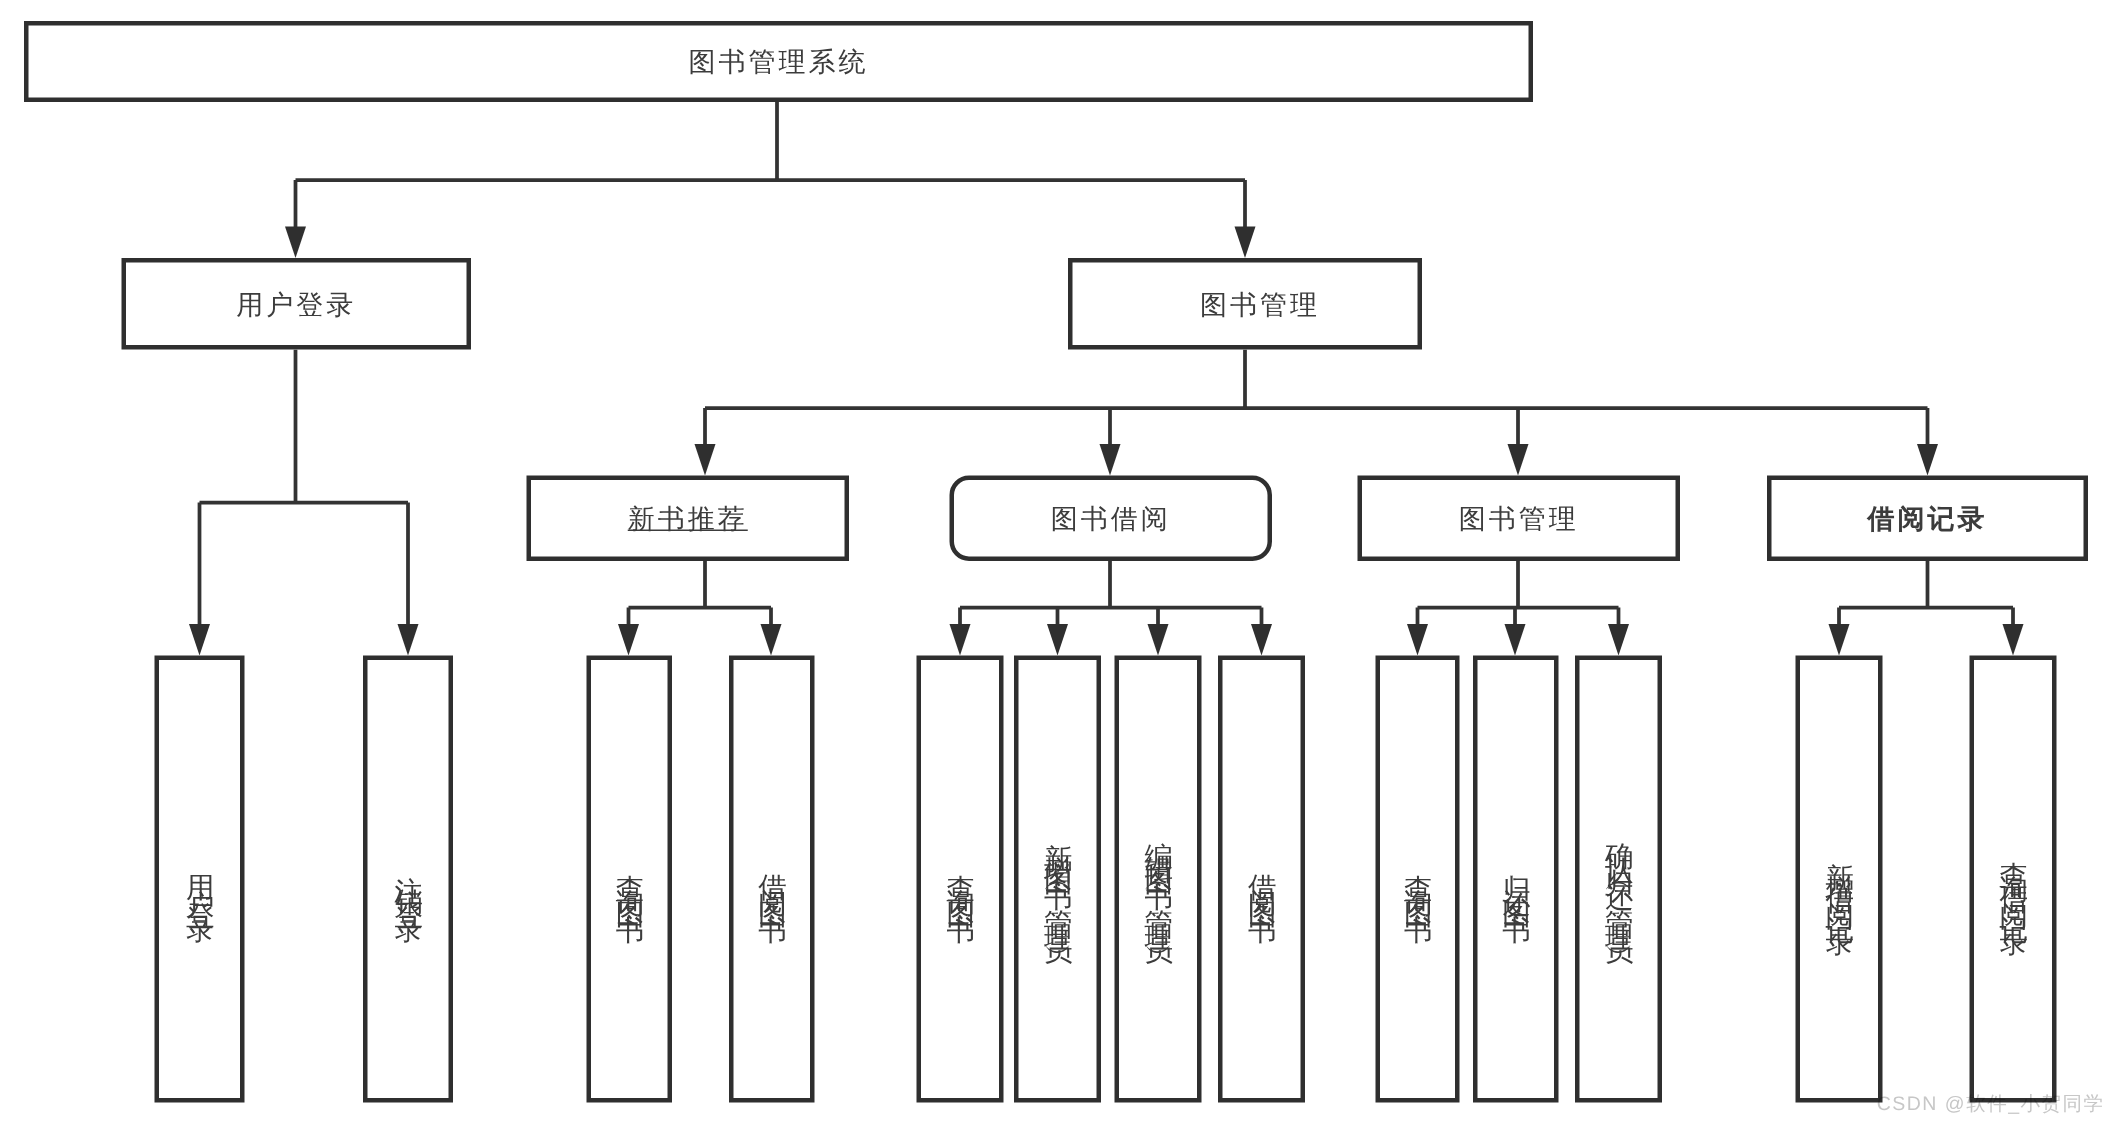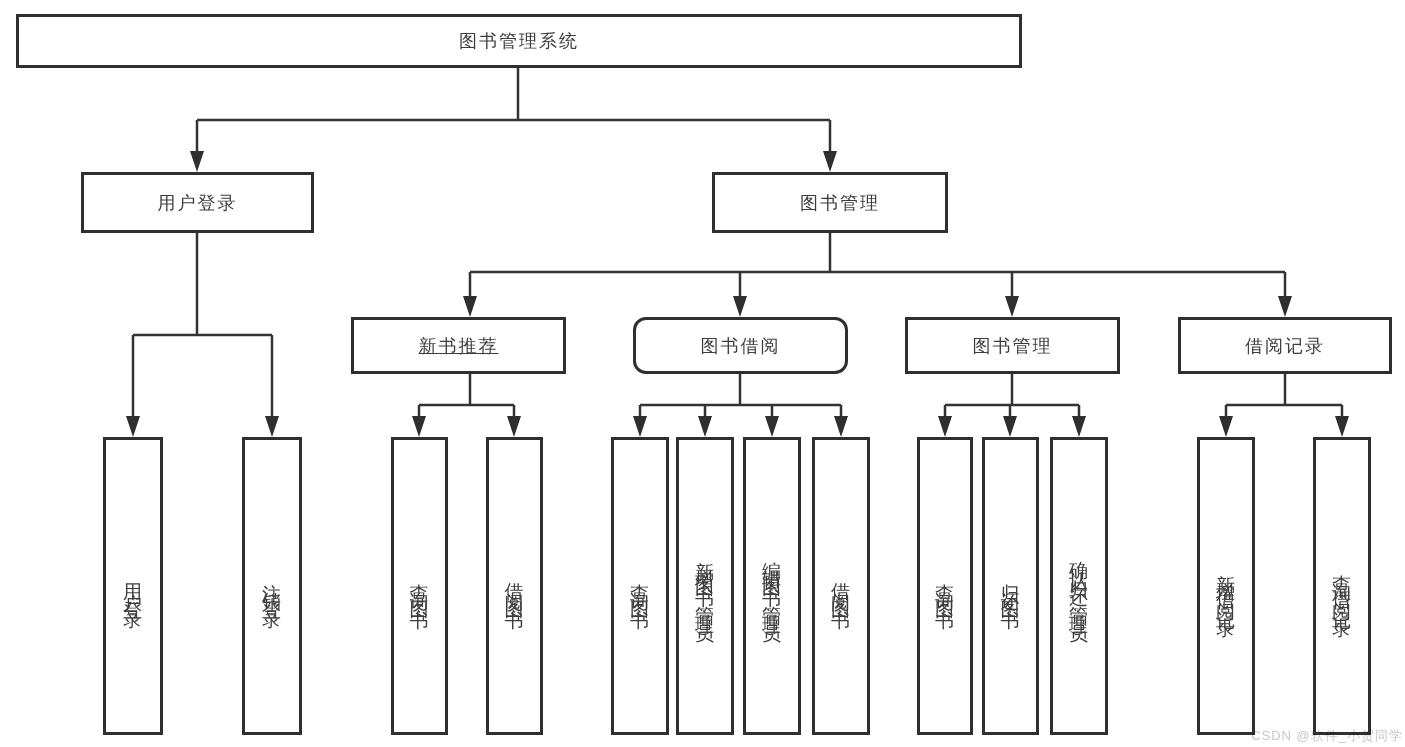--- a/index.html
+++ b/index.html
@@ -110,21 +110,21 @@
   </svg>
 
   <div class="node" style="left:16px; top:14px; width:1006px; height:54px;">图书管理系统</div>
 
   <div class="node" style="left:81px; top:172px; width:233px; height:61px;">用户登录</div>
   <div class="node" style="left:712px; top:172px; width:236px; height:61px;padding-left:20px;">图书管理</div>
 
   <div class="node" style="left:351px; top:317px; width:215px; height:57px;text-decoration:underline;">新书推荐</div>
   <div class="node" style="left:633px; top:317px; width:215px; height:57px;border-radius:13px;">图书借阅</div>
   <div class="node" style="left:905px; top:317px; width:215px; height:57px;">图书管理</div>
-  <div class="node" style="left:1178px; top:317px; width:214px; height:57px;">借阅记录</div>
+  <div class="node" style="left:1178px; top:317px; width:214px; height:57px;font-weight:bold;">借阅记录</div>
 
   <div class="leaf" style="left:103px; top:437px; width:60px; height:298px;">用户登录</div>
   <div class="leaf" style="left:242px; top:437px; width:60px; height:298px;">注销登录</div>
 
   <div class="leaf" style="left:391px; top:437px; width:57px; height:298px;">查询图书</div>
   <div class="leaf" style="left:486px; top:437px; width:57px; height:298px;">借阅图书</div>
 
   <div class="leaf" style="left:611px; top:437px; width:58px; height:298px;">查询图书</div>
   <div class="leaf" style="left:676px; top:437px; width:58px; height:298px;">新增图书（管理员）</div>
   <div class="leaf" style="left:743px; top:437px; width:58px; height:298px;">编辑图书（管理员）</div>

